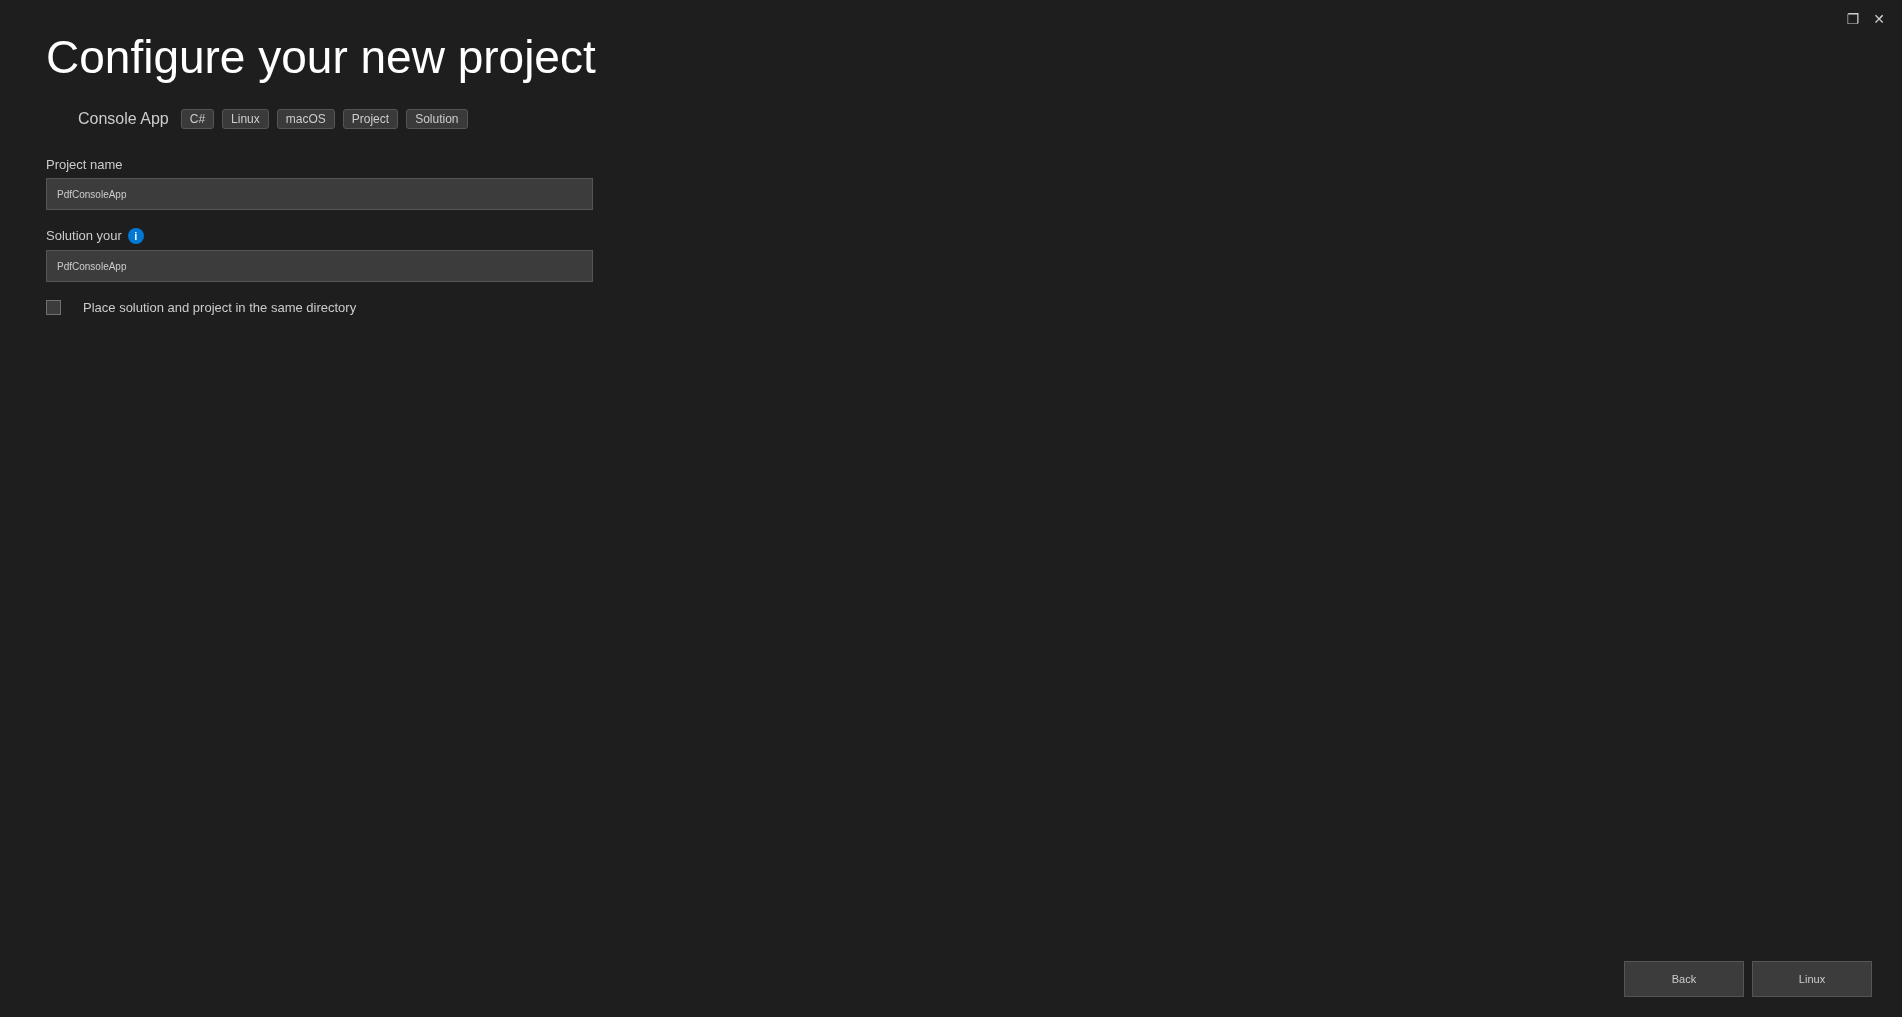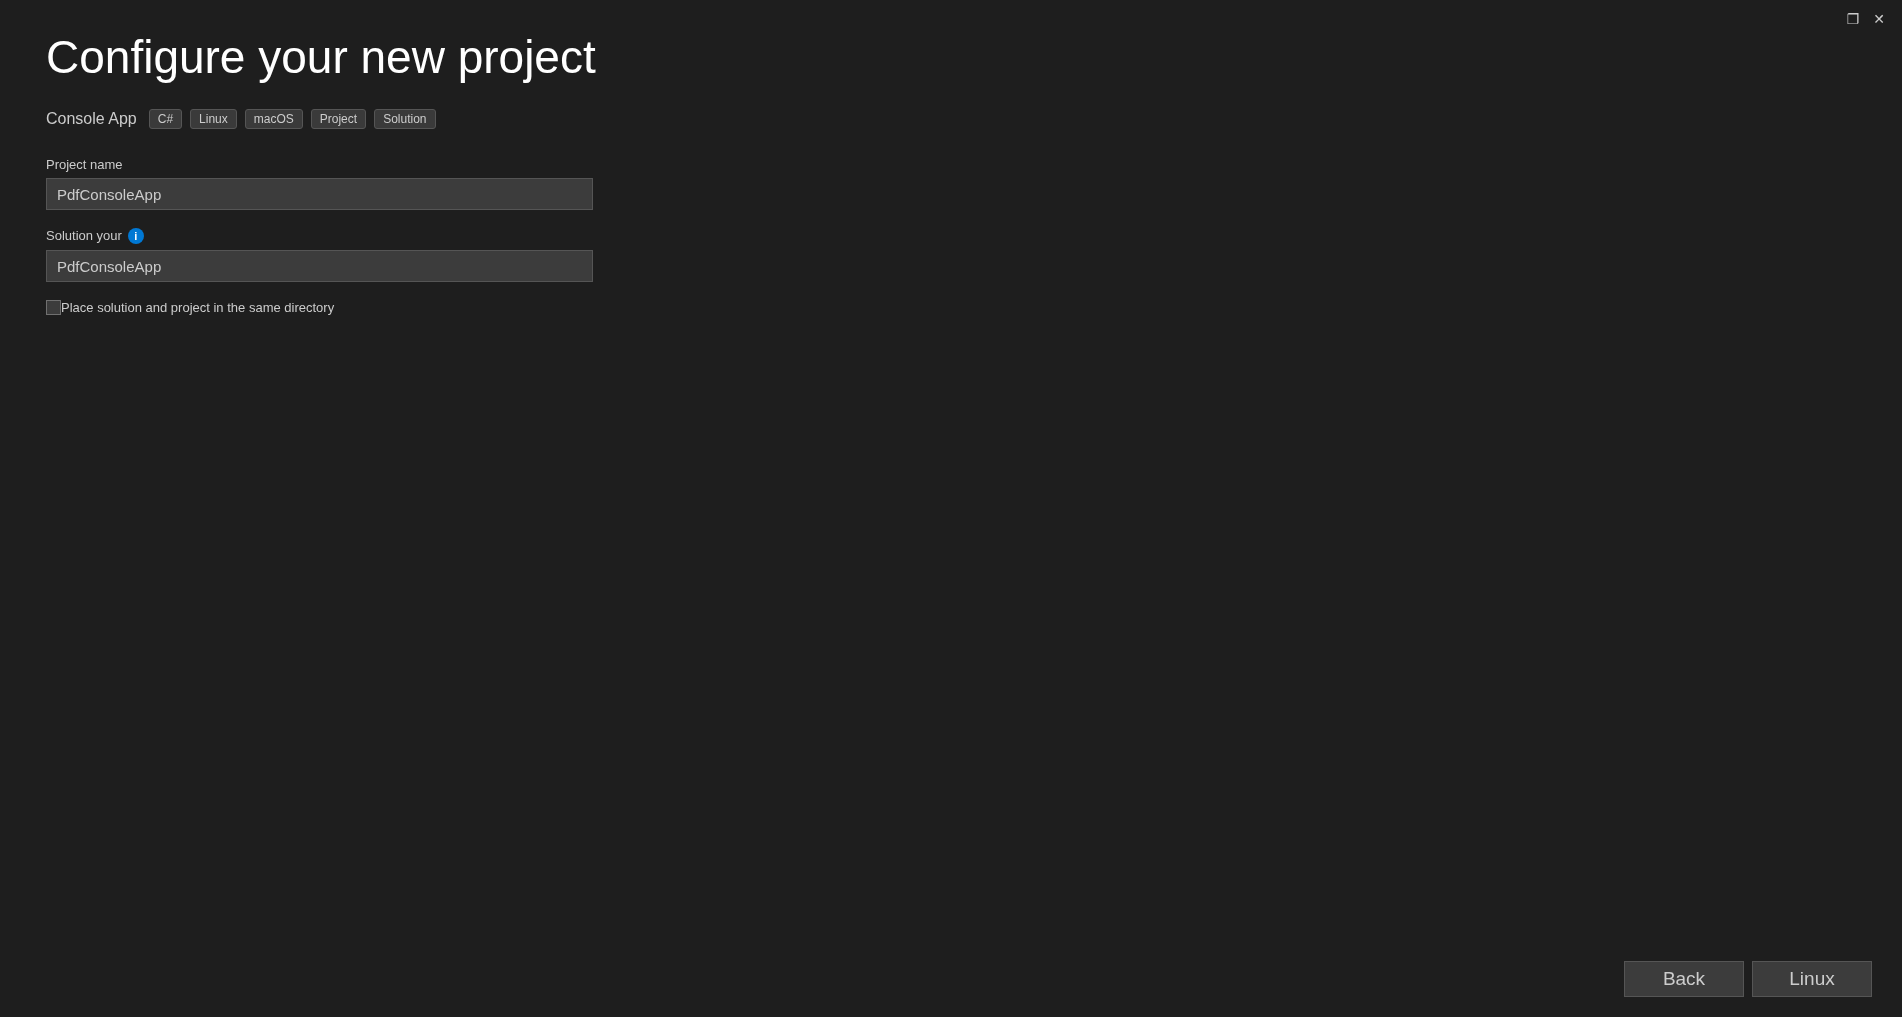--- a/index.html
+++ b/index.html
@@ -62,20 +62,21 @@
       display: flex;
       align-items: center;
       gap: 8px;
       margin-bottom: 28px;
     }
 
     .project-type-name {
       font-size: 16px;
       color: #cccccc;
       margin-right: 4px;
+      margin-left: 32px;
     }
 
     .tag {
       background-color: #3a3a3a;
       color: #cccccc;
       border: 1px solid #555;
       border-radius: 3px;
       padding: 2px 8px;
       font-size: 12px;
     }
@@ -106,21 +107,21 @@
       cursor: pointer;
       flex-shrink: 0;
     }
 
     .form-input {
       width: 547px;
       height: 32px;
       background-color: #3c3c3c;
       border: 1px solid #555555;
       color: #cccccc;
-      font-size: 15px;
+      font-size: 10px;
       padding: 0 10px;
       outline: none;
     }
 
     .location-row {
       display: flex;
       align-items: center;
       gap: 4px;
     }
 
@@ -149,21 +150,21 @@
       font-size: 14px;
       cursor: pointer;
       display: flex;
       align-items: center;
       justify-content: center;
     }
 
     .checkbox-row {
       display: flex;
       align-items: flex-start;
-      gap: 0;
+      gap: 22px;
       margin-top: 6px;
     }
 
     .checkbox-input {
       width: 15px;
       height: 15px;
       background-color: #3c3c3c;
       border: 1px solid #707070;
       cursor: pointer;
       appearance: none;
@@ -189,21 +190,21 @@
       display: flex;
       gap: 8px;
     }
 
     .bottom-btn {
       width: 120px;
       height: 36px;
       background-color: #3c3c3c;
       border: 1px solid #555555;
       color: #cccccc;
-      font-size: 19px;
+      font-size: 11px;
       cursor: pointer;
       display: flex;
       align-items: center;
       justify-content: center;
       margin-top: 20px;
     }
 
     .location-bar-visual {
       width: 260px;
       height: 10px;

